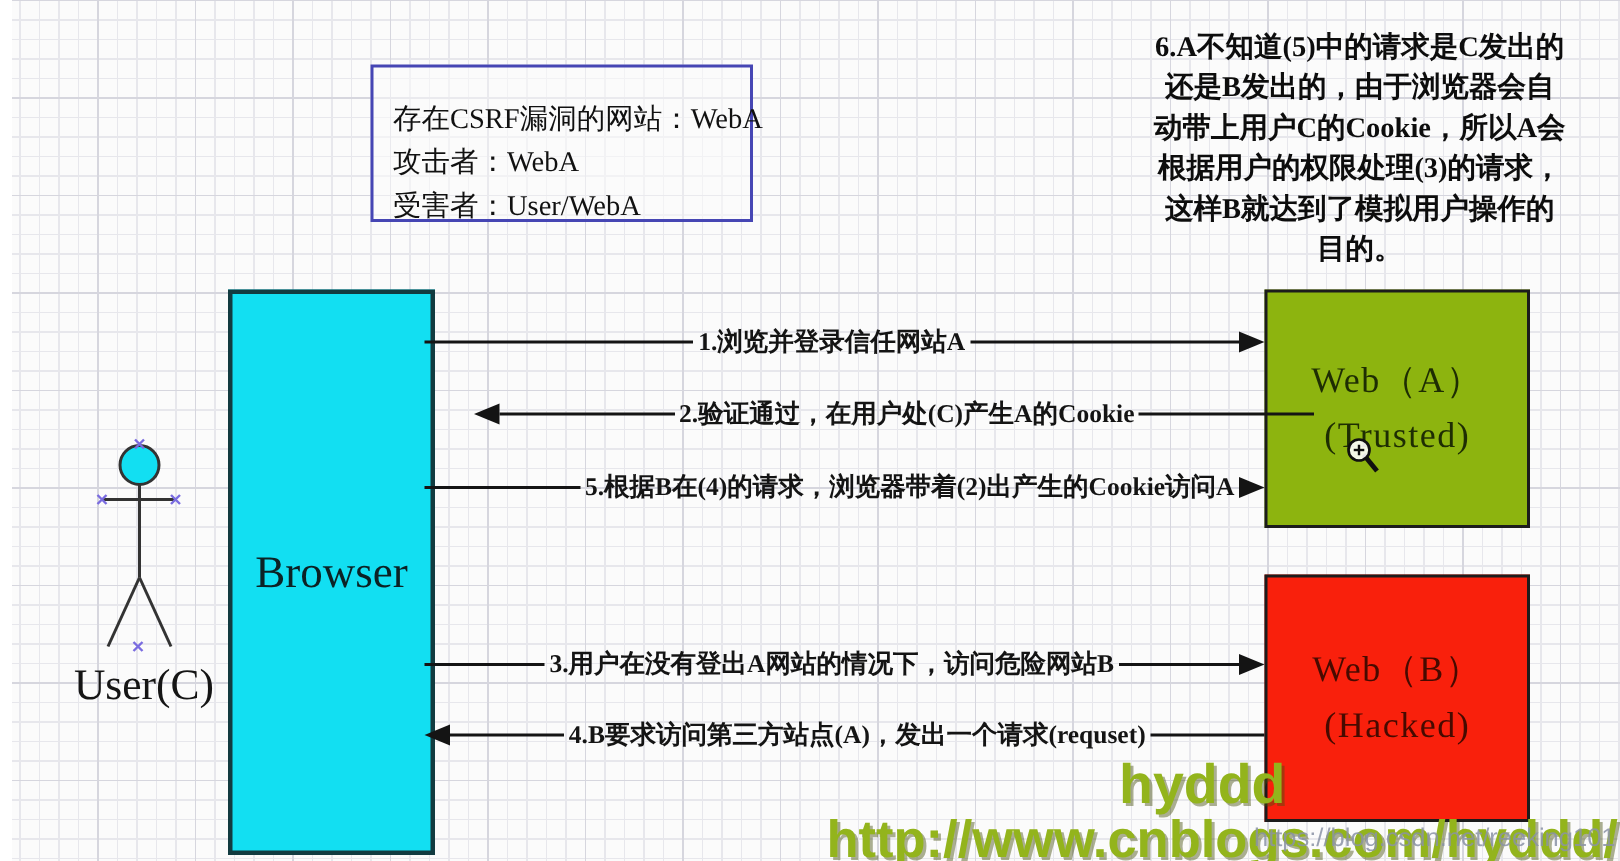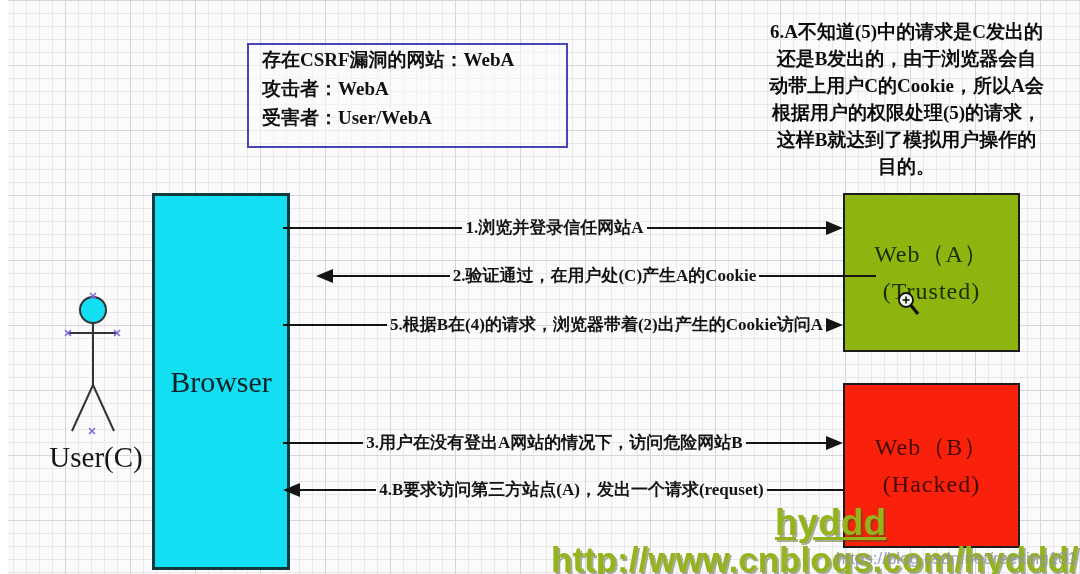--- a/index.html
+++ b/index.html
@@ -12,24 +12,24 @@
       repeating-linear-gradient(to right, #e7e7ec 0 1px, transparent 1px 13px),
       repeating-linear-gradient(to bottom, #e7e7ec 0 1px, transparent 1px 13px);
     font-family:"Liberation Serif","DejaVu Serif",serif;
     color:#111;
   }
   .abs{position:absolute;}
   #left-margin{left:0;top:0;width:8px;height:574px;background:#fff;}
 
   
   #info-box{
-    left:247px; top:43px; width:321px; height:105px;
+    left:247px; top:43px; width:255px; height:105px;
     border:2px solid #4646b4; background:rgba(252,252,252,0.55);
-    box-sizing:border-box; padding:0 0 0 13px;
-    font-size:19px; font-weight:bold; line-height:29px; white-space:nowrap;
+    box-sizing:border-box; padding:20px 0 0 13px;
+    font-size:19px; font-weight:normal; line-height:29px; white-space:nowrap;
   }
 
   
   #note{
     left:733px; top:18px; width:347px;
     font-size:19px; font-weight:bold; line-height:27px; text-align:center;
     color:#0d0d0d;
   }
 
   
@@ -61,25 +61,24 @@
   .seg{height:2px; background:#141414; flex-grow:1;}
   .arrow-label{
     font-size:17px; font-weight:bold; white-space:nowrap; padding:0 3px;
     line-height:24px; color:#141414;
   }
   .head-right{width:0;height:0;border-top:7px solid transparent;border-bottom:7px solid transparent;border-left:17px solid #141414;flex-grow:0;}
   .head-left{width:0;height:0;border-top:7px solid transparent;border-bottom:7px solid transparent;border-right:17px solid #141414;flex-grow:0;}
 
   
   #wm-hyddd{
-    left:775px; top:502px; z-index:6;
+    left:746px; top:502px; z-index:6;
     font-family:"Liberation Sans","DejaVu Sans",sans-serif;
     font-size:37px; font-weight:bold; color:#93b41c;
     text-shadow:2px 2px 0 rgba(70,80,15,0.45);
-    text-decoration:underline;
   }
   #wm-cnblogs{
     left:551px; top:540px; z-index:6; white-space:nowrap;
     font-family:"Liberation Sans","DejaVu Sans",sans-serif;
     font-size:35px; font-weight:bold; color:#93b41c;
     text-shadow:2px 2px 0 rgba(70,80,15,0.45);
   }
   #wm-csdn{
     left:836px; top:549px; z-index:7; white-space:nowrap;
     font-family:"Liberation Sans","DejaVu Sans",sans-serif;
@@ -97,21 +96,21 @@
   <div id="info-box" class="abs">
     <div>存在CSRF漏洞的网站：WebA</div>
     <div>攻击者：WebA</div>
     <div>受害者：User/WebA</div>
   </div>
 
   <div id="note" class="abs">
     <div>6.A不知道(5)中的请求是C发出的</div>
     <div>还是B发出的，由于浏览器会自</div>
     <div>动带上用户C的Cookie，所以A会</div>
-    <div>根据用户的权限处理(5)的请求，</div>
+    <div>根据用户的权限处理(3)的请求，</div>
     <div>这样B就达到了模拟用户操作的</div>
     <div>目的。</div>
   </div>
 
   <svg class="abs" style="left:55px;top:288px;" width="85" height="150" viewBox="0 0 85 150">
     <circle cx="38" cy="22" r="13" fill="#12dff2" stroke="#333" stroke-width="2"></circle>
     <line x1="38" y1="35" x2="38" y2="97" stroke="#333" stroke-width="2"></line>
     <line x1="13" y1="45" x2="63" y2="45" stroke="#333" stroke-width="2"></line>
     <line x1="38" y1="97" x2="17" y2="143" stroke="#333" stroke-width="2"></line>
     <line x1="38" y1="97" x2="59" y2="143" stroke="#333" stroke-width="2"></line>

